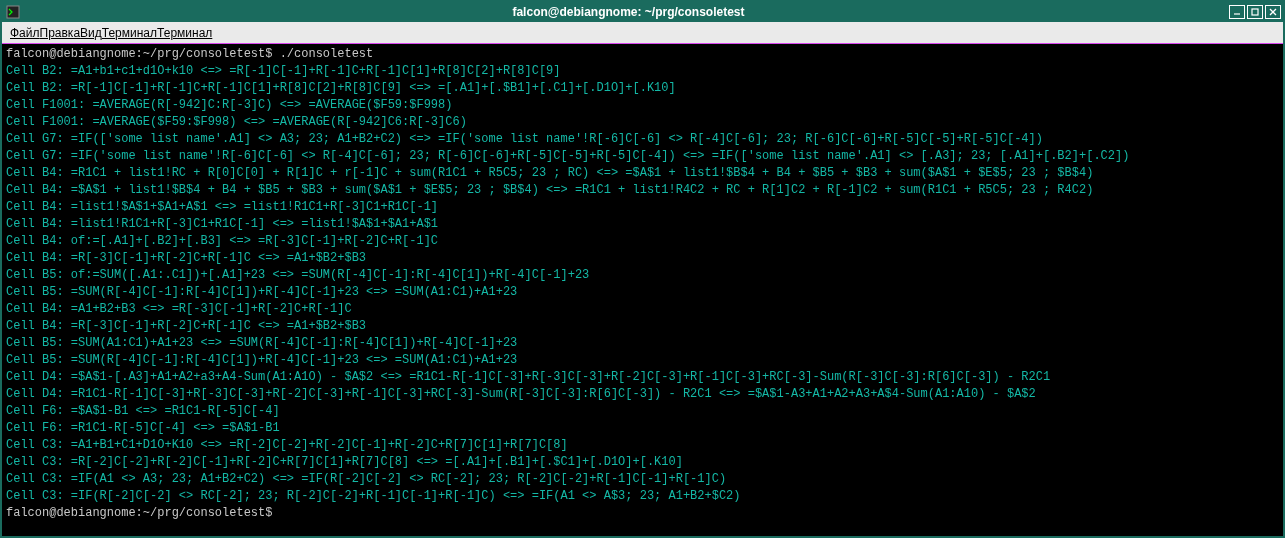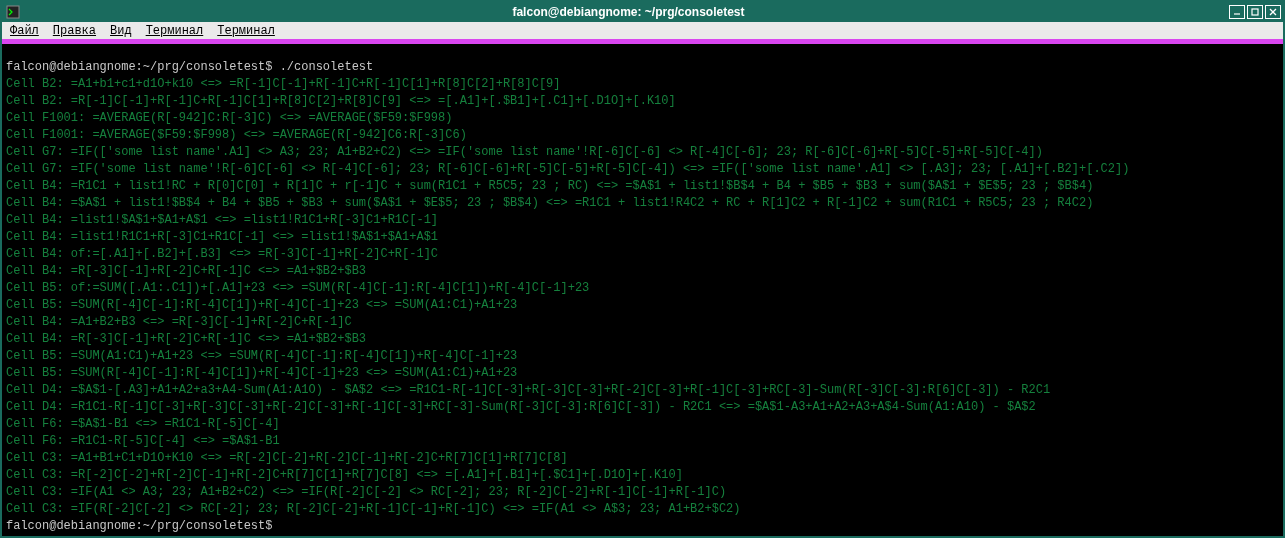--- a/index.html
+++ b/index.html
@@ -55,46 +55,45 @@
   align-items: center;
   justify-content: center;
   color: #fff;
   font-size: 10px;
   line-height: 1;
   cursor: pointer;
 }
 .menubar {
   height: 22px;
   background: #eaeaea;
-  border-bottom: 5px solid #d946ef;
+  border-bottom: 1px solid #d946ef;
   display: flex;
   align-items: center;
-  font-family: Liberation Mono, monospace;
+  font-family: Liberation Sans, sans-serif;
   font-size: 12px;
   padding: 0 8px;
-  gap: 14px;
 }
 .menu-item {
   cursor: pointer;
   color: #000;
 }
 .menu-item .u { text-decoration: underline; }
 .terminal {
   flex: 1;
   background: #000;
   color: #00c800;
   font-size: 12px;
   line-height: 17px;
-  padding: 15px 4px;
+  padding: 2px 4px;
   white-space: pre;
   overflow: hidden;
   font-family: "Liberation Mono", "DejaVu Sans Mono", Consolas, monospace;
 }
 .prompt-line { color: #c8c8c8; }
-.out-line { color: #15803d; }
+.out-line { color: #14b8a6; }
 </style>
 </head>
 <body>
 
 <div class="window">
   <div class="titlebar">
     <div class="sysicon">
       <svg width="14" height="14" viewBox="0 0 14 14">
           <rect x="1" y="1" width="12" height="12" fill="#222" stroke="#888"></rect>
           <path d="M3 4 L6 7 L3 10" stroke="#0f0" stroke-width="1.2" fill="none"></path>

